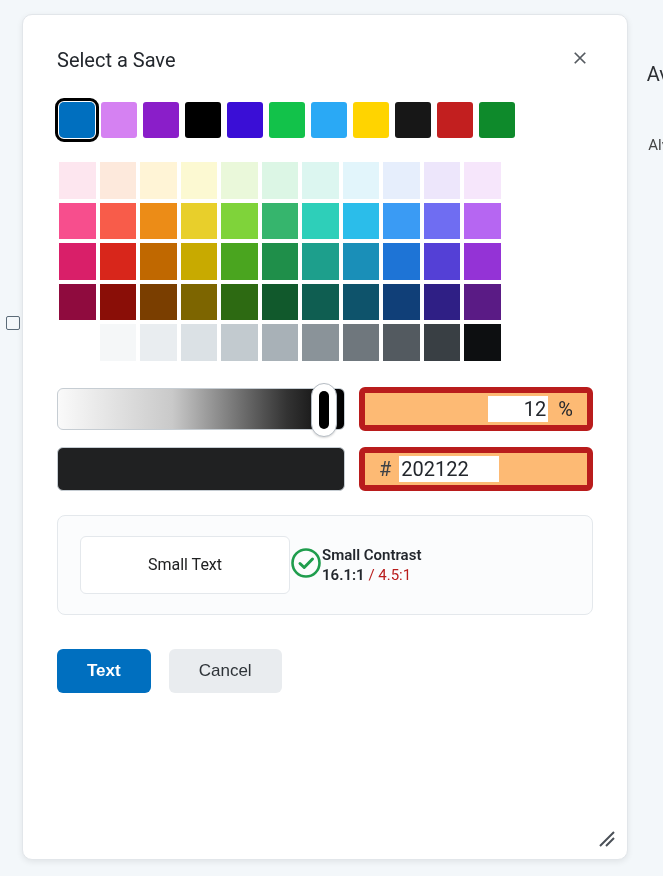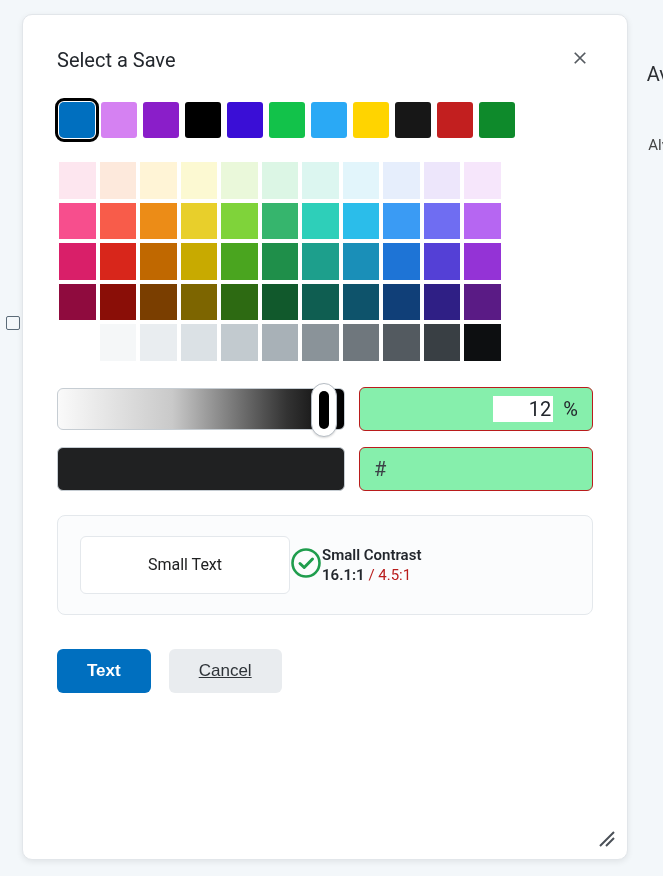--- a/index.html
+++ b/index.html
@@ -49,23 +49,23 @@
   .slider-thumb {
     position:absolute; top:-6px; left:253px;
     width:26px; height:54px; border-radius:14px;
     background:#fff; border:1px solid #b5bcc3;
     display:flex; align-items:center; justify-content:center;
     box-shadow:0 1px 2px rgba(0,0,0,0.15);
   }
   .slider-thumb::after{content:""; width:10px; height:38px; background:#000; border-radius:6px;}
 
   .pct-box, .hex-box {
-    flex:1; height:44px; border:1px solid #b91c1c; border-radius:6px;
+    flex:1; height:44px; border:6px solid #b91c1c; border-radius:6px;
     display:flex; align-items:center; padding:0 14px; font-size:20px; color:#23272d;
-    background:#86efac;
+    background:#fdba74;
   }
   .pct-box { justify-content:flex-end; gap:10px; text-align:right;}
   .pct-val { width:60px; text-align:right; border:none; outline:none; font-size:20px; color:#23272d; font-family:inherit;}
 
   .preview-row { display:flex; gap:14px; margin-bottom:24px;}
   .color-preview { flex:0 0 288px; height:44px; border-radius:6px; border:1px solid #c6cdd3; }
   .hex-prefix { color:#3c4147; margin-right:8px;}
   .hex-input { border:none; outline:none; font-size:20px; color:#23272d; width:100px; font-family:inherit;}
 
   .contrast-card {
@@ -81,21 +81,21 @@
   .sample-large { font-size:24px; font-weight:600;}
   .check-icon svg { width:32px; height:32px; }
   .contrast-info { font-size:15px;}
   .ci-title { font-weight:600; color:#23272d; margin-bottom:2px;}
   .ci-ratio { color:#23272d; font-weight:600; display:inline;}
   .ci-thresh { color:#b91c1c; display:inline;}
 
   .footer { display:flex; gap:18px; align-items:center;}
   .btn { height:44px; border-radius:6px; font-size:17px; cursor:pointer; border:none; padding:0 30px;}
   .btn-primary { background:#006fbf; color:#fff; font-weight:600;}
-  .btn-secondary { background:#e9ecef; color:#2e3338;text-decoration:underline;}
+  .btn-secondary { background:#e9ecef; color:#2e3338;}
 
   .resize-handle {
     position:absolute; right:12px; bottom:12px; width:20px; height:20px;
   }
   .resize-handle svg{ width:20px; height:20px; stroke:#4b5158; stroke-width:2; }
 </style>
 </head>
 <body>
 
 <span class="bg-text-1">Av</span>
@@ -202,20 +202,21 @@
     <div class="pct-box">
       <input class="pct-val" value="12" style="">
       <span>%</span>
     </div>
   </div>
 
   <div class="preview-row">
     <div class="color-preview" id="color-preview" style="background: rgb(32, 33, 34);"></div>
     <div class="hex-box">
       <span class="hex-prefix">#</span>
+      <input class="hex-input" value="202122" style="">
     </div>
   </div>
 
   <div class="contrast-card">
     <div class="contrast-row">
       <div class="sample-box sample-small">Small Text</div>
       <span class="check-icon">
         <svg viewBox="0 0 32 32">
             <circle cx="16" cy="16" r="13.5" fill="none" stroke="#1f9d4d" stroke-width="2.6"></circle>
             <path d="M10 16.5 L14.2 20.5 L22.5 12" fill="none" stroke="#1f9d4d" stroke-width="3" stroke-linecap="round" stroke-linejoin="round"></path>

